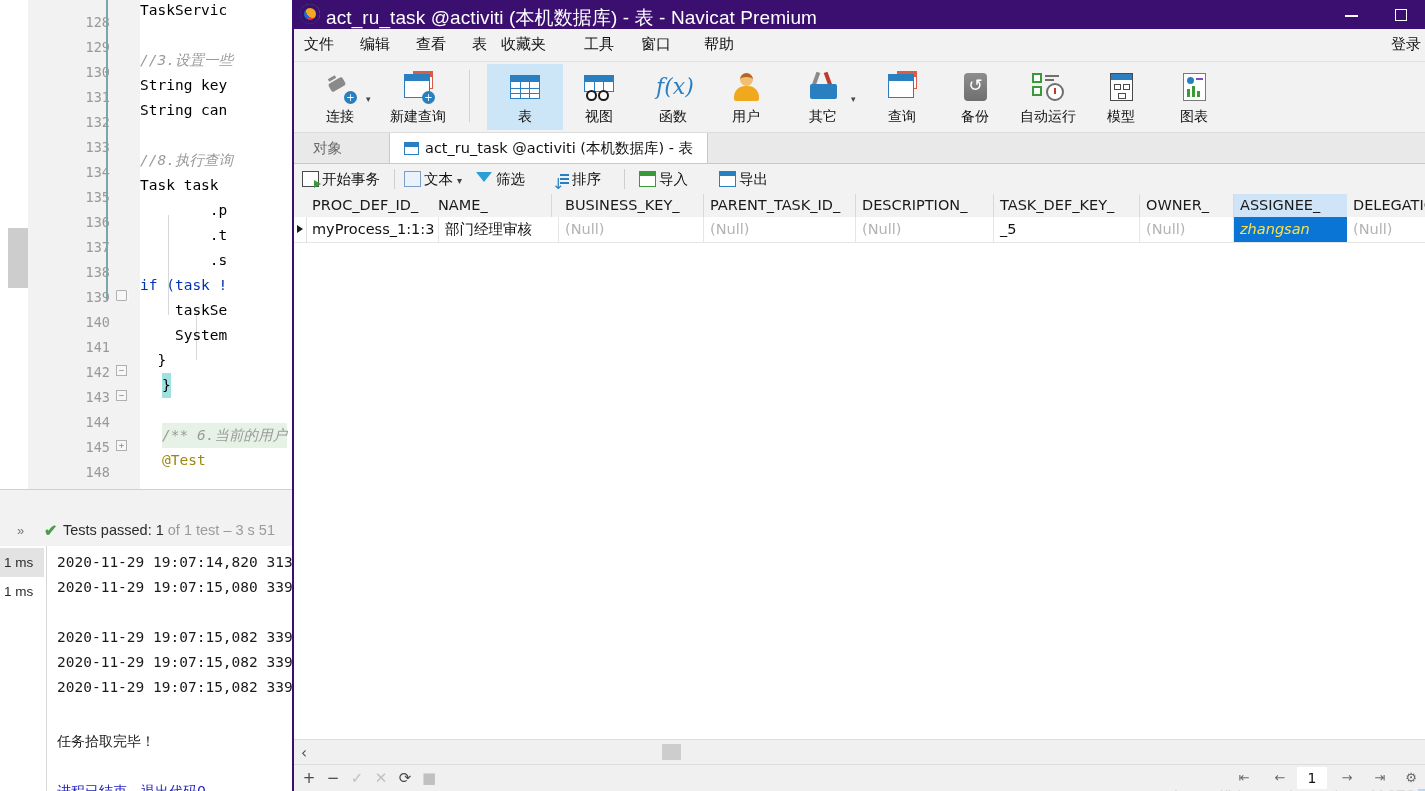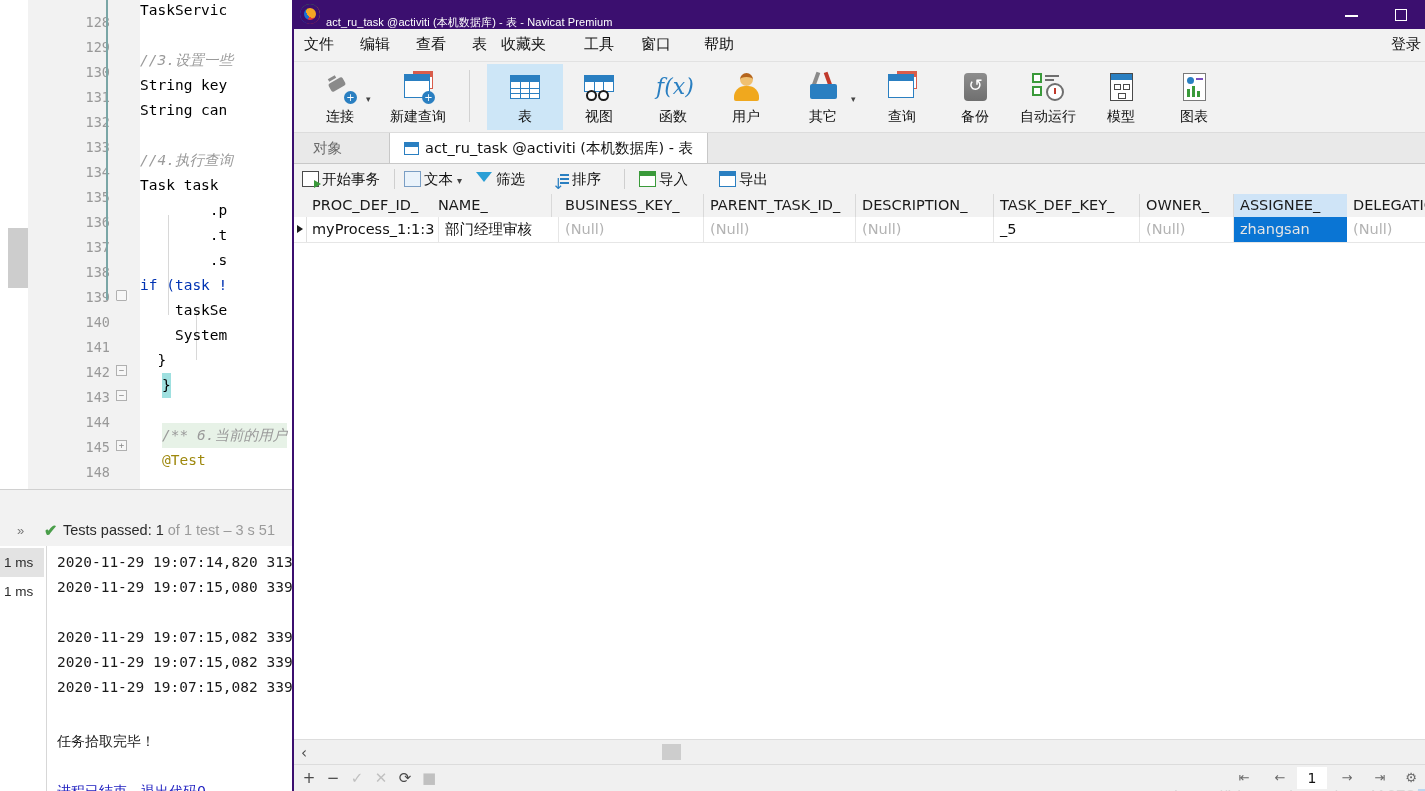--- a/index.html
+++ b/index.html
@@ -133,21 +133,21 @@
   }
   .nv-logo {
     position: absolute; left: 6px; top: 4px; width: 20px; height: 20px;
     border-radius: 50%;
     background:
       radial-gradient(circle at 62% 38%, #f5a623 0 34%, transparent 35%),
       conic-gradient(from 200deg, #1a6fd4 0 30%, #35b34a 30% 58%, #f5a623 58% 80%, #e03a3a 80% 100%);
     box-shadow: inset 0 0 0 4px #3b0f6f;
   }
   .nv-title {
-    position: absolute; left: 32px; top: 15px; font-size: 11px;
+    position: absolute; left: 32px; top: 5px; font-size: 19px;
     white-space: nowrap; letter-spacing: 0.1px;
   }
   .nv-winbtns { position: absolute; right: 0; top: 0; height: 29px; }
   .nv-winbtn {
     display: inline-block; width: 46px; height: 29px; position: relative;
     vertical-align: top;
   }
   .nv-min::after {
     content: ""; position: absolute; left: 16px; top: 15px;
     width: 13px; height: 1.5px; background: #ffffff;
@@ -408,21 +408,21 @@
     border-left: 6px solid #1a1a1a; border-top: 4px solid transparent;
     border-bottom: 4px solid transparent;
   }
   .grid-cell {
     position: absolute; top: 0; height: 25px; line-height: 25px;
     font-size: 14.5px; color: #111; padding-left: 6px; box-sizing: border-box;
     border-right: 1px solid #e6e6e6; white-space: nowrap; overflow: hidden;
     font-family: "DejaVu Sans", sans-serif;
   }
   .grid-cell.null { color: #b3b3b3; }
-  .grid-cell.sel { background: #0a75d4; color: #e5e5e5; border-right-color: #0a75d4; }
+  .grid-cell.sel { background: #0a75d4; color: #fde047; border-right-color: #0a75d4; font-style: italic; }
 
   
   .nv-hscroll {
     position: absolute; left: 0; bottom: 26px; right: 0; height: 25px;
     background: #f0f0f0; border-top: 1px solid #dddddd;
   }
   .hs-left-arrow {
     position: absolute; left: 7px; top: 4px; font-size: 15px; color: #4a4a4a;
     font-family: "DejaVu Sans", sans-serif;
   }
@@ -503,21 +503,21 @@
         <div class="fold-mark" style="top:440px">+</div>
       </div>
 
       <div class="ide-code">
         <div class="ide-indent-guide" style="left:28px; top:215px; height:100px;"></div>
         <div class="ide-indent-guide" style="left:56px; top:310px; height:50px;"></div>
         <div class="ln" style="top:-2px"><span>TaskServic</span></div>
         <div class="ln cmt" style="top:48px"><span>//3.设置一些</span></div>
         <div class="ln" style="top:73px"><span>String key</span></div>
         <div class="ln" style="top:98px"><span>String can</span></div>
-        <div class="ln cmt" style="top:148px"><span>//4.执行查询</span></div>
+        <div class="ln cmt" style="top:148px"><span>//8.执行查询</span></div>
         <div class="ln" style="top:173px"><span>Task task </span></div>
         <div class="ln" style="top:198px"><span>        .p</span></div>
         <div class="ln" style="top:223px"><span>        .t</span></div>
         <div class="ln" style="top:248px"><span>        .s</span></div>
         <div class="ln kw" style="top:273px"><span>if (task !</span></div>
         <div class="ln" style="top:298px"><span>    taskSe</span></div>
         <div class="ln" style="top:323px"><span>    System</span></div>
         <div class="ln" style="top:348px"><span>  }</span></div>
         <div class="ln hl-cyan" style="top:373px; left:22px;"><span>}</span></div>
         <div class="ln cmt hl-green" style="top:423px; left:22px;"><span>/** 6.当前的用户</span></div>

